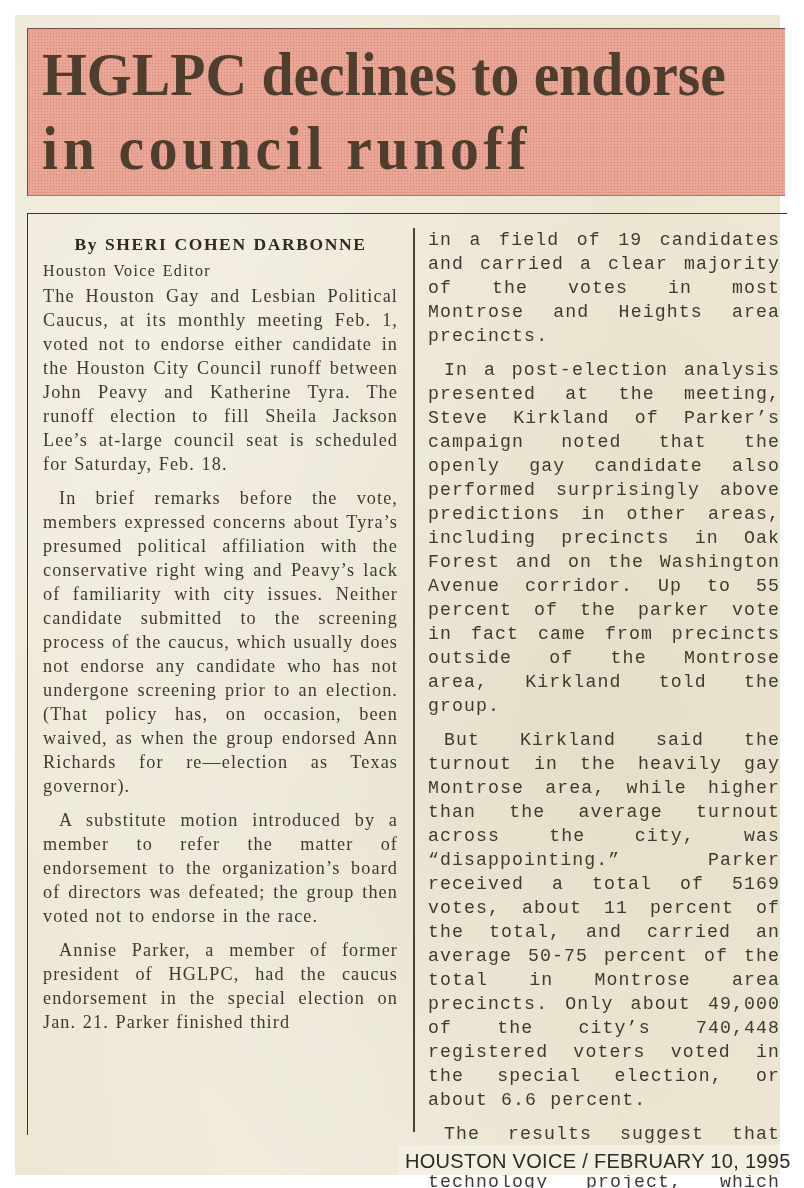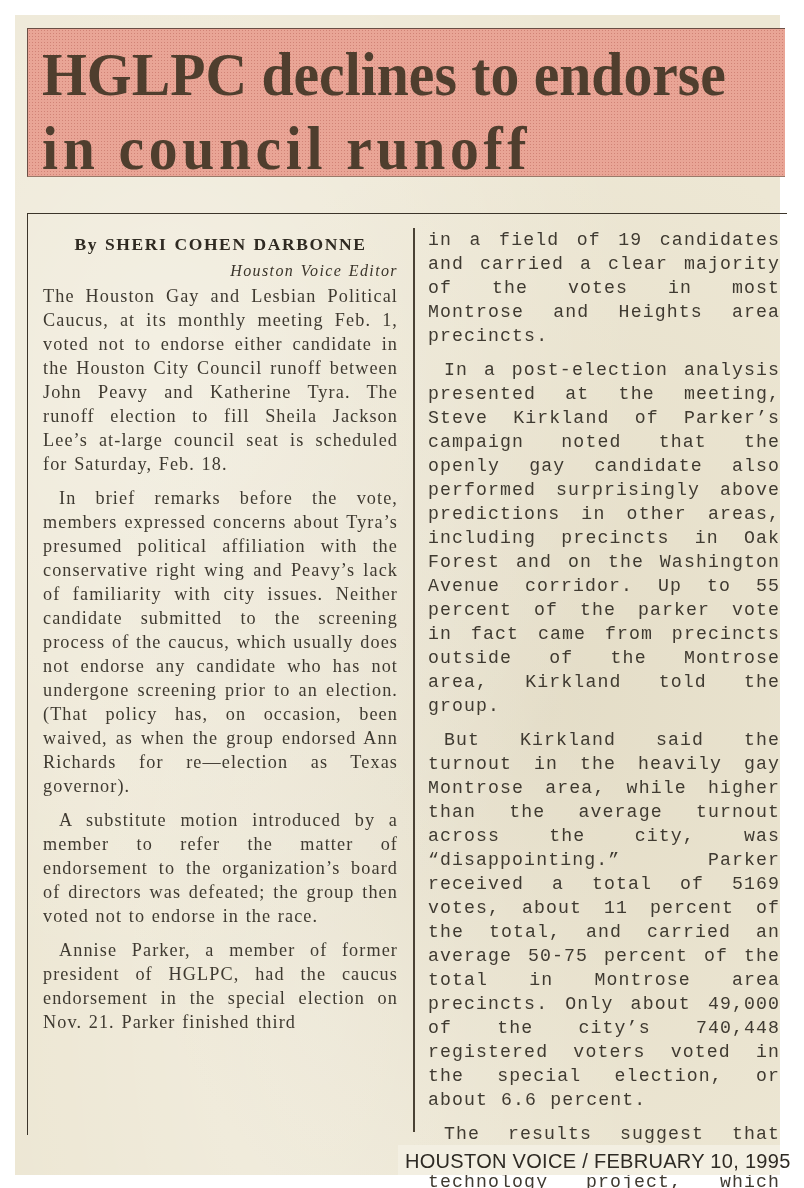--- a/index.html
+++ b/index.html
@@ -24,21 +24,21 @@
       background-image:
         radial-gradient(ellipse at 20% 30%, rgba(255,255,255,0.35), rgba(255,255,255,0) 55%),
         radial-gradient(ellipse at 70% 60%, rgba(200,190,160,0.25), rgba(0,0,0,0) 60%),
         radial-gradient(ellipse at 40% 85%, rgba(255,255,255,0.25), rgba(0,0,0,0) 50%);
     }
     .headline-box {
       position: absolute;
       left: 27px;
       top: 28px;
       width: 758px;
-      height: 149px;
+      height: 168px;
       box-sizing: border-box;
       border-top: 1.5px solid #6a4e44;
       border-left: 1.5px solid #6a4e44;
       border-bottom: 1px solid #9a7a6a;
       background-color: #e9a596;
       background-image:
         radial-gradient(rgba(180,90,80,0.45) 0.8px, transparent 1px);
       background-size: 3px 3px;
     }
     .headline {
@@ -100,27 +100,26 @@
       font-family: "Liberation Serif", "DejaVu Serif", serif;
       font-weight: bold;
       font-size: 17.5px;
       letter-spacing: 1.6px;
       color: #2f2a22;
       margin: 0 0 4px 0;
       line-height: 24px;
       text-align: center;
     }
     .byline-title {
-      font-style: italic;
       font-size: 16px;
       letter-spacing: 1.4px;
       color: #3a342a;
       margin: 0 0 2px 0;
       line-height: 22px;
-      text-align: right;
+      text-align: left;
     }
     .para {
       margin: 0 0 10px 0;
       text-indent: 0;
       text-align-last: left;
     }
     .para.indent {
       text-indent: 16px;
     }
     .footer-strip {
@@ -156,21 +155,21 @@
 
 <div class="body-box"></div>
 <div class="col-divider"></div>
 
 <div class="column col-left">
   <p class="byline">By SHERI COHEN DARBONNE</p>
   <p class="byline-title">Houston Voice Editor</p>
   <p class="para">The Houston Gay and Lesbian Political Caucus, at its monthly meeting Feb. 1, voted not to endorse either candidate in the Houston City Council runoff between John Peavy and Katherine Tyra. The runoff election to fill Sheila Jackson Lee’s at-large council seat is scheduled for Saturday, Feb. 18.</p>
   <p class="para indent">In brief remarks before the vote, members expressed concerns about Tyra’s presumed political affiliation with the conservative right wing and Peavy’s lack of familiarity with city issues. Neither candidate submitted to the screening process of the caucus, which usually does not endorse any candidate who has not undergone screening prior to an election. (That policy has, on occasion, been waived, as when the group endorsed Ann Richards for re—election as Texas governor).</p>
   <p class="para indent">A substitute motion introduced by a member to refer the matter of endorsement to the organization’s board of directors was defeated; the group then voted not to endorse in the race.</p>
-  <p class="para indent">Annise Parker, a member of former president of HGLPC, had the caucus endorsement in the special election on Nov. 21. Parker finished third</p>
+  <p class="para indent">Annise Parker, a member of former president of HGLPC, had the caucus endorsement in the special election on Jan. 21. Parker finished third</p>
 </div>
 
 <div class="column col-right">
   <p class="para">in a field of 19 candidates and carried a clear majority of the votes in most Montrose and Heights area precincts.</p>
   <p class="para indent">In a post-election analysis presented at the meeting, Steve Kirkland of Parker’s campaign noted that the openly gay candidate also performed surprisingly above predictions in other areas, including precincts in Oak Forest and on the Washington Avenue corridor. Up to 55 percent of the parker vote in fact came from precincts outside of the Montrose area, Kirkland told the group.</p>
   <p class="para indent">But Kirkland said the turnout in the heavily gay Montrose area, while higher than the average turnout across the city, was “disappointing.” Parker received a total of 5169 votes, about 11 percent of the total, and carried an average 50-75 percent of the total in Montrose area precincts. Only about 49,000 of the city’s 740,448 registered voters voted in the special election, or about 6.6 percent.</p>
   <p class="para indent">The results suggest that the caucus’ ongoing technology project, which seeks to identify possible gay or progressive voters city wide by analyzing and matching information in Harris County voter registration records, has already had some impact, according to HGLPC president Terri Richardson.</p>
 </div>
 
 <div class="footer-strip"></div>

